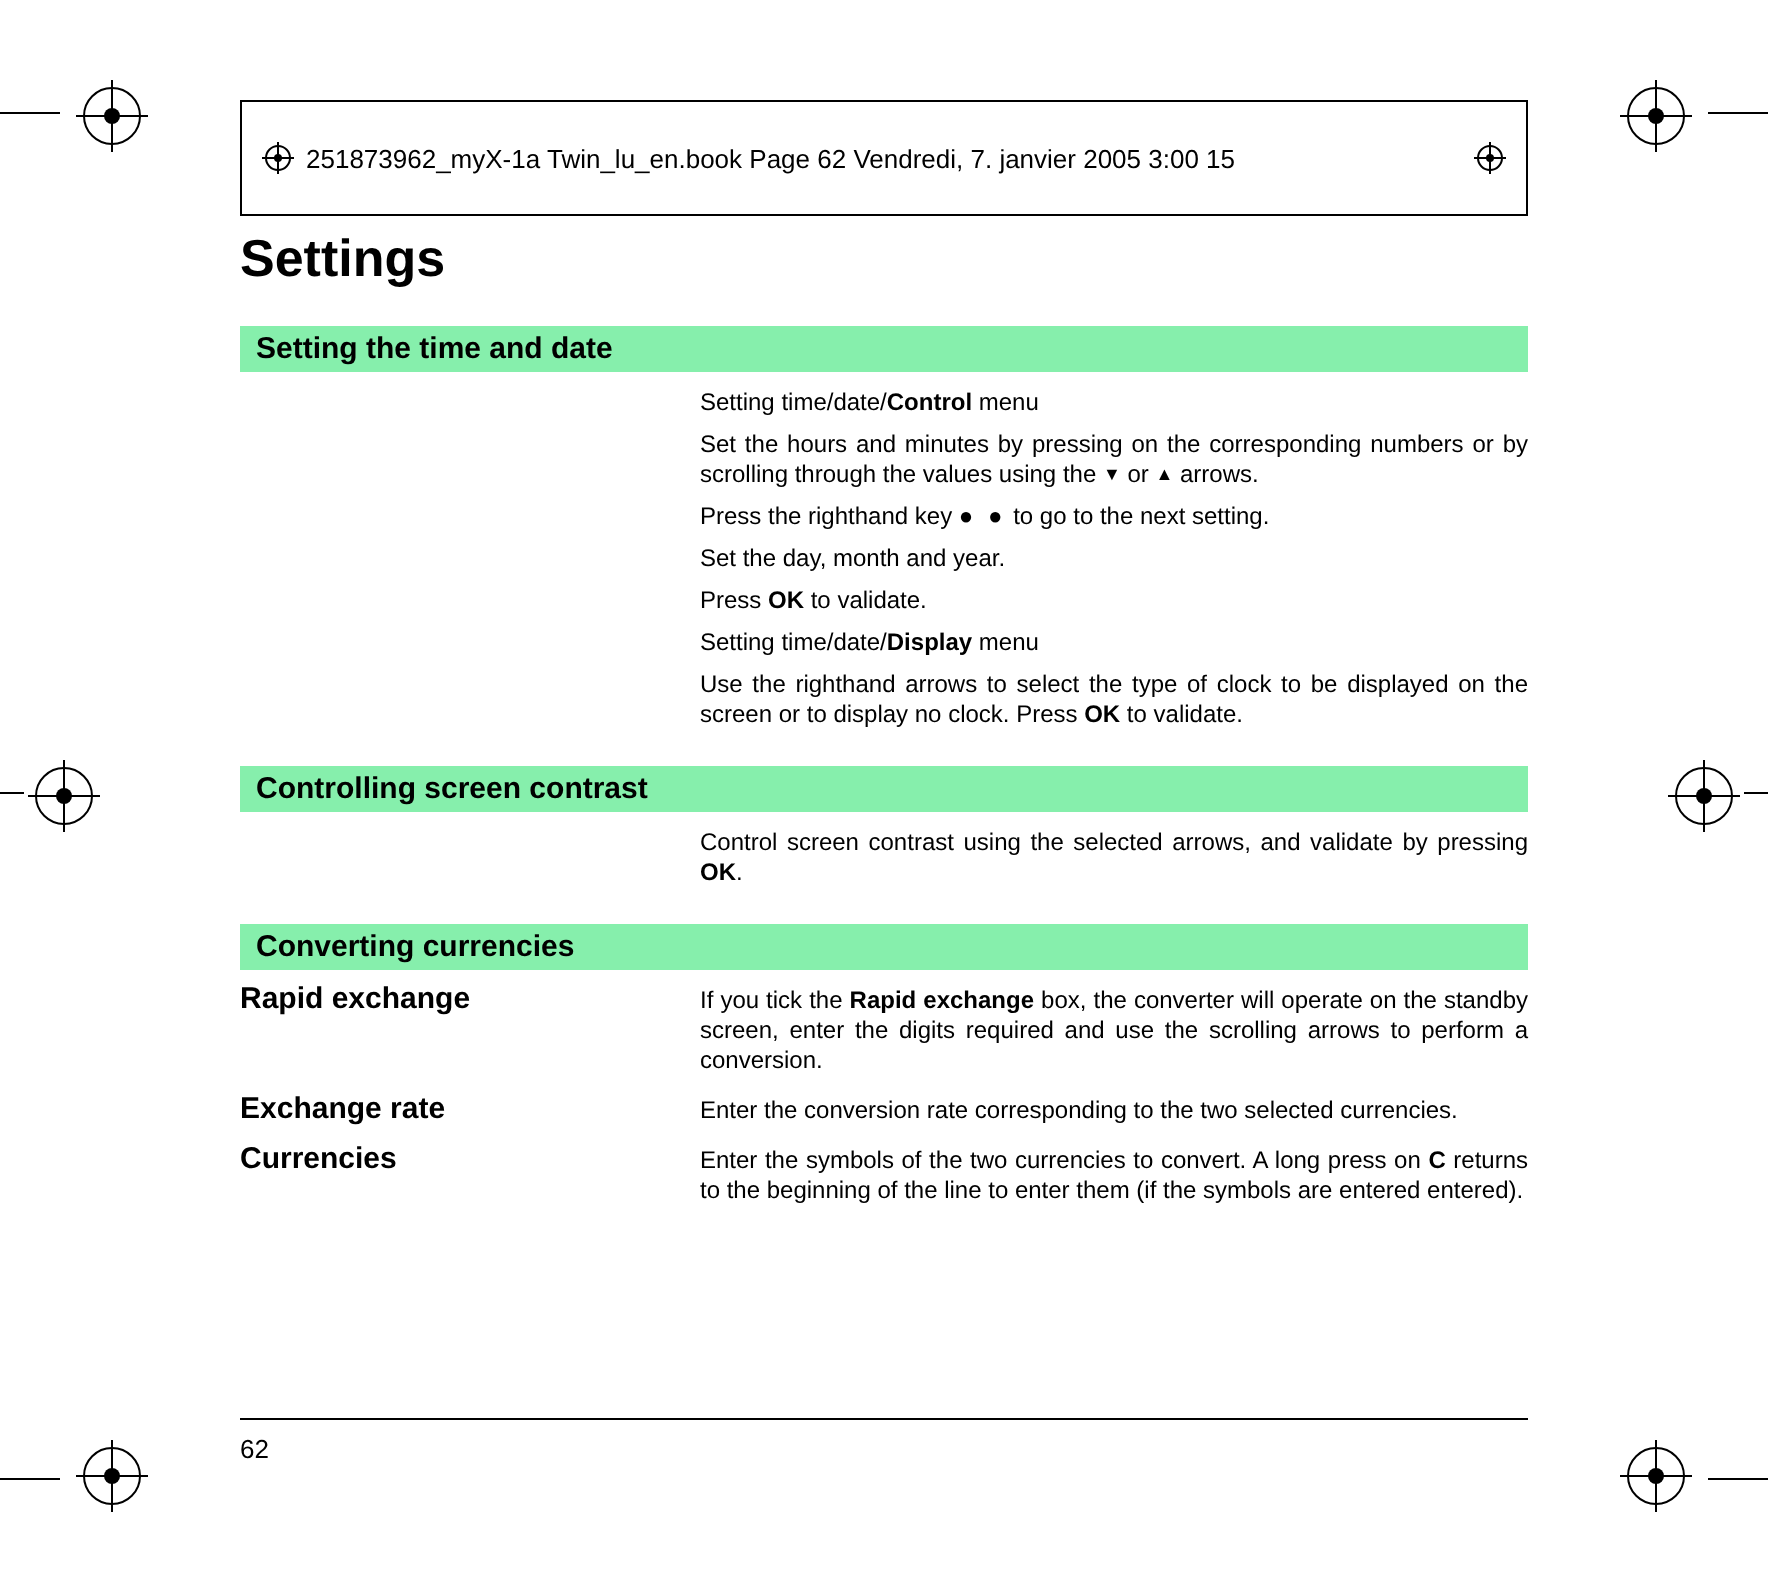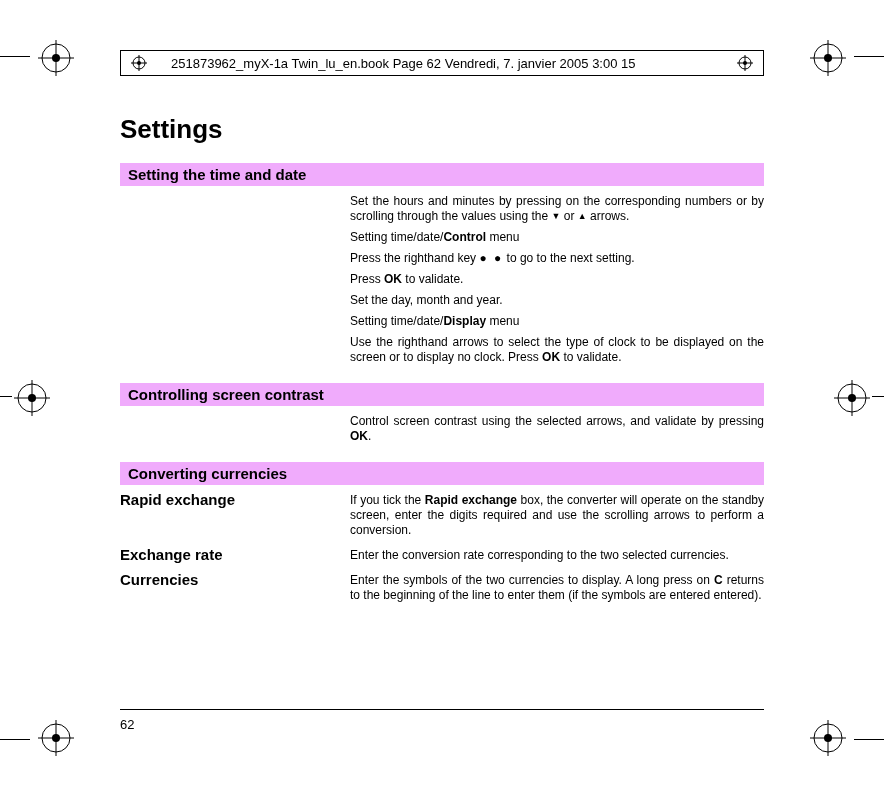--- a/index.html
+++ b/index.html
@@ -24,47 +24,47 @@
     position: absolute;
     background: #000;
   }
   
   .header-box {
     position: absolute;
     top: 50px;
     left: 120px;
     right: 120px;
     border: 1px solid #000;
-    padding: 4px 10px;
+    padding: 20px 10px;
     font-size: 13px;
     box-sizing: border-box;
     display: flex;
     align-items: center;
-    gap: 24px;
+    gap: 6px;
   }
   .header-box .mini-reg {
     width: 16px; height: 16px; flex: 0 0 16px;
   }
   .header-box .mini-reg svg { width: 100%; height: 100%; }
   .header-box .spacer { flex: 1; }
 
   .page {
     position: absolute;
     top: 100px;
     left: 120px;
     right: 120px;
     bottom: 50px;
   }
   h1.title {
     font-size: 26px;
     font-weight: bold;
     margin: 14px 0 18px 0;
   }
   .section-bar {
-    background: #f0abfc;
+    background: #86efac;
     color: #000;
     font-weight: bold;
     font-size: 15px;
     padding: 3px 8px;
     margin: 12px 0 6px 0;
   }
   .row {
     display: flex;
     gap: 20px;
     margin: 2px 0;
@@ -177,25 +177,25 @@
   </span>
 </div>
 
 <div class="page">
   <h1 class="title">Settings</h1>
 
   <div class="section-bar">Setting the time and date</div>
   <div class="row">
     <div class="label"></div>
     <div class="text">
+      <p><span>Setting time/date/</span><span class="b">Control</span><span> menu</span></p>
       <p><span>Set the hours and minutes by pressing on the corresponding numbers or by scrolling through the values using the </span><span class="tri">▼</span><span> or </span><span class="tri">▲</span><span> arrows.</span></p>
-      <p><span>Setting time/date/</span><span class="b">Control</span><span> menu</span></p>
       <p><span>Press the righthand key </span><span class="dots">● ●</span><span> to go to the next setting.</span></p>
+      <p>Set the day, month and year.</p>
       <p><span>Press </span><span class="b">OK</span><span> to validate.</span></p>
-      <p>Set the day, month and year.</p>
       <p><span>Setting time/date/</span><span class="b">Display</span><span> menu</span></p>
       <p><span>Use the righthand arrows to select the type of clock to be displayed on the screen or to display no clock. Press </span><span class="b">OK</span><span> to validate.</span></p>
     </div>
   </div>
 
   <div class="section-bar">Controlling screen contrast</div>
   <div class="row">
     <div class="label"></div>
     <div class="text">
       <p style="text-align:justify; text-align-last:justify;">
@@ -213,19 +213,19 @@
   </div>
   <div class="row">
     <div class="label">Exchange rate</div>
     <div class="text">
       <p>Enter the conversion rate corresponding to the two selected currencies.</p>
     </div>
   </div>
   <div class="row">
     <div class="label">Currencies</div>
     <div class="text">
-      <p><span>Enter the symbols of the two currencies to display. A long press on </span><span class="b">C</span><span> returns to the beginning of the line to enter them (if the symbols are entered entered).</span></p>
+      <p><span>Enter the symbols of the two currencies to convert. A long press on </span><span class="b">C</span><span> returns to the beginning of the line to enter them (if the symbols are entered entered).</span></p>
     </div>
   </div>
 
   <div class="pagefoot-rule"></div>
   <div class="pagenum">62</div>
 </div>
 
 </body></html>

